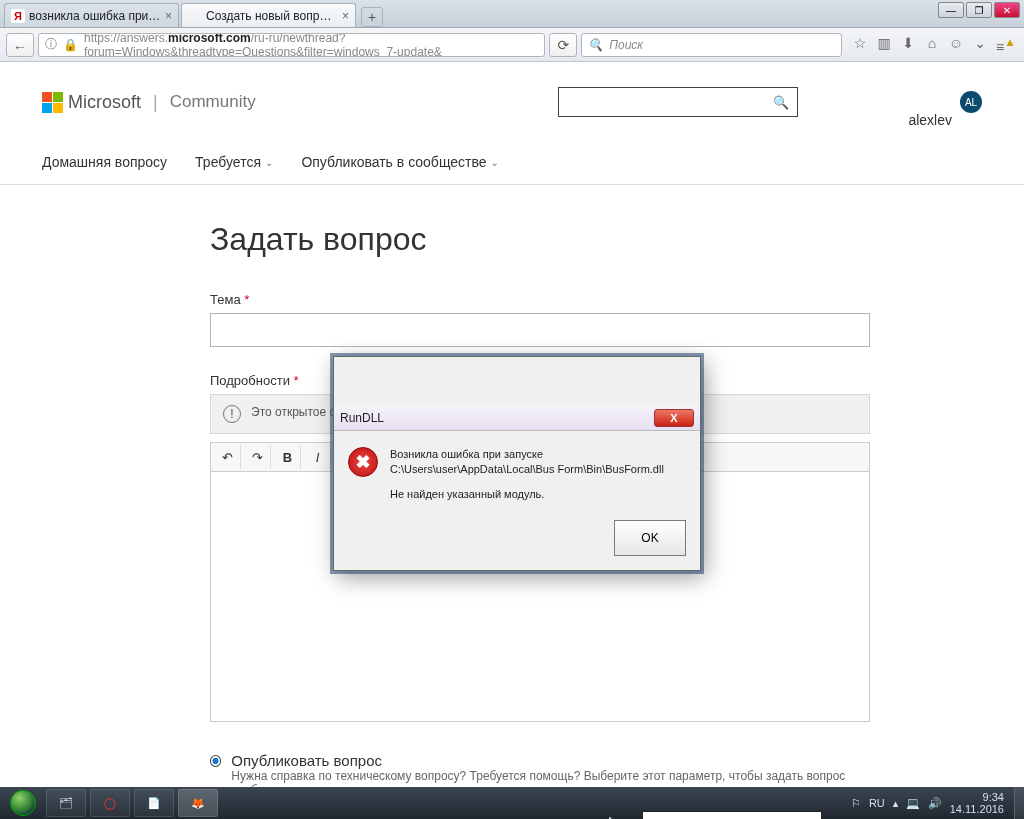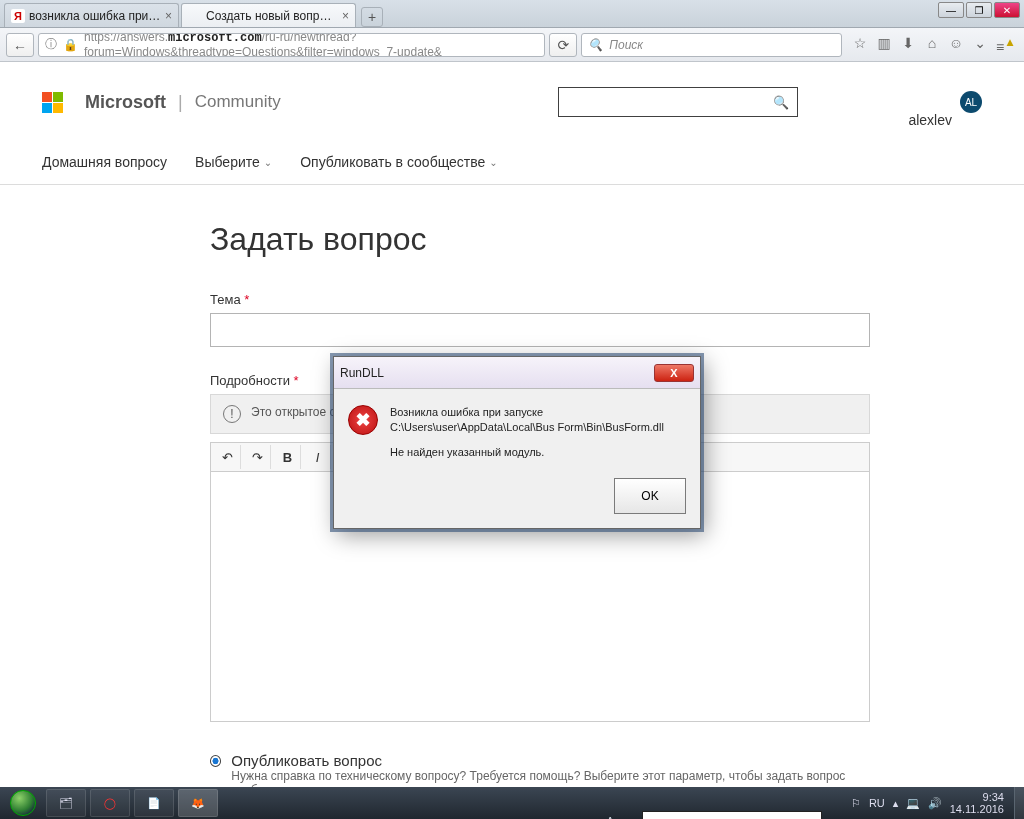--- a/index.html
+++ b/index.html
@@ -14,31 +14,31 @@
   .tab .tabclose { font-size: 12px; color: #666; margin-left: 4px; }
   .tabplus { width: 22px; height: 20px; border: 1px solid #a8b0b8; border-radius: 3px; display: flex; align-items: center; justify-content: center; margin-left: 3px; font-size: 14px; color: #555; }
   .winctrls { position: absolute; right: 4px; top: 2px; display: flex; }
   .winctrls div { width: 26px; height: 16px; background: linear-gradient(#e8ecf0,#cdd4dc); border: 1px solid #888; border-radius: 2px; margin-left: 2px; font-size: 10px; display: flex; align-items: center; justify-content: center; }
   .winctrls .cls { background: linear-gradient(#e48,#c13); color: #fff; }
 
   .addrbar { height: 34px; background: linear-gradient(#f3f5f8,#e6e9ee); display: flex; align-items: center; padding: 0 6px; border-bottom: 1px solid #c0c5cb; gap: 4px; }
   .navbtn { width: 28px; height: 24px; border: 1px solid #b0b6bd; border-radius: 3px; background: linear-gradient(#fff,#efefef); display: flex; align-items: center; justify-content: center; font-size: 14px; color: #555; }
   .urlbox { flex: 1.6; height: 24px; border: 1px solid #b0b6bd; border-radius: 3px; background: #fff; display: flex; align-items: center; padding: 0 6px; font-size: 12px; color: #888; gap: 6px; overflow: hidden; }
   .urlbox .lock { color: #3a3; font-size: 12px; }
-  .urlhost strong { color: #222; font-family: Liberation Mono, monospace; }
+  .urlhost strong { color: #222; }
   .searchbox { flex: 0.8; height: 24px; border: 1px solid #b0b6bd; border-radius: 3px; background: #fff; display: flex; align-items: center; padding: 0 6px; font-size: 12px; color: #888; font-style: italic; gap: 6px; }
   .addr-icons { display: flex; gap: 8px; color: #666; padding: 0 6px; }
   .addr-icons span { width: 16px; text-align: center; font-size: 14px; }
   .yellow-tri { color: #c8a400; }
 
   
   .viewport { height: calc(100% - 28px - 34px - 32px); overflow: hidden; background: #fff; position: relative; }
   .page { width: 100%; }
   .topbar { display: flex; align-items: center; padding: 14px 42px 8px; }
-  .ms-logo { display: flex; align-items: center; gap: 22px; font-size: 18px; font-weight: 700; color: #555; }
+  .ms-logo { display: flex; align-items: center; gap: 5px; font-size: 18px; font-weight: 400; color: #555; }
   .ms-squares { display: grid; grid-template-columns: 10px 10px; grid-template-rows: 10px 10px; gap: 1px; }
   .ms-squares div:nth-child(1){background:#f25022;} .ms-squares div:nth-child(2){background:#7fba00;} .ms-squares div:nth-child(3){background:#00a4ef;} .ms-squares div:nth-child(4){background:#ffb900;}
   .divider { color: #aaa; margin: 0 12px; font-size: 18px; }
   .community { font-size: 17px; color: #777; }
   .site-search { margin-left: auto; width: 240px; height: 30px; border: 1px solid #404040; display: flex; align-items: center; padding: 0 8px; position: relative; }
   .site-search .sicon { position: absolute; right: 8px; color: #666; }
   .user-area { display: flex; align-items: center; gap: 8px; margin-left: 110px; }
   .user-area .uname { font-size: 14px; color: #333; margin-top: 36px; }
   .user-area .avatar { width: 22px; height: 22px; border-radius: 50%; background: #0c4a6e; color: #fff; font-size: 10px; display: flex; align-items: center; justify-content: center; }
 
@@ -58,21 +58,21 @@
   .editor { border: 1px solid #ccc; border-top: none; height: 250px; background: #fff; }
 
   .publish { display: flex; align-items: flex-start; gap: 10px; margin-top: 30px; }
   .radio { width: 12px; height: 12px; border-radius: 50%; border: 1px solid #444; background: radial-gradient(#1976d2 0 45%, #fff 50%); margin-top: 3px; }
   .publish .ptitle { font-size: 15px; color: #333; }
   .publish .pdesc { font-size: 12px; color: #666; }
 
   
   .dialog-wrap { position: absolute; left: 0; top: 0; width: 100%; height: 100%; pointer-events: none; }
   .dialog { position: absolute; left: 333px; top: 294px; width: 368px; background: #f0f0f0; border: 1px solid #666; box-shadow: 0 0 0 3px rgba(50,80,120,.6), 4px 6px 22px rgba(0,0,0,.4); pointer-events: auto; font-size: 11px; }
-  .dlg-title { height: 32px; background: linear-gradient(#f6f3fa,#e6dff0); display: flex; align-items: center; padding: 0 6px; border-bottom: 1px solid #bbb; }
+  .dlg-title { height: 26px; background: linear-gradient(#f6f3fa,#e6dff0); display: flex; align-items: center; padding: 0 6px; border-bottom: 1px solid #bbb; margin-top: 48px; }
   .dlg-title .t { font-size: 12px; color: #222; }
   .dlg-close { margin-left: auto; width: 40px; height: 18px; background: linear-gradient(#e76,#c21); border: 1px solid #933; border-radius: 3px; color: #fff; font-size: 11px; display: flex; align-items: center; justify-content: center; font-weight: bold; }
   .dlg-body { padding: 16px 16px 10px 14px; display: flex; gap: 12px; }
   .dlg-erricon { width: 30px; height: 30px; border-radius: 50%; background: radial-gradient(#e44,#b11); color: #fff; font-size: 18px; font-weight: bold; display: flex; align-items: center; justify-content: center; border: 1px solid #900; flex: none; }
   .dlg-text { font-size: 11px; color: #222; line-height: 1.35; }
   .dlg-text .l2 { margin-top: 10px; }
   .dlg-btns { padding: 8px 14px 14px; display: flex; justify-content: flex-end; }
   .dlg-ok { width: 72px; height: 36px; border: 1px solid #7a7a7a; background: linear-gradient(#fff,#e6e6e6); font-size: 12px; }
 
   
@@ -164,21 +164,21 @@
         <span class="uname">alexlev</span>
         <span class="avatar">AL</span>
       </div>
     </div>
 
     <div class="mainnav">
       <div class="ni">
           <span>Домашняя вопросу</span>
         </div>
       <div class="ni">
-          <span>Выберите</span>
+          <span>Требуется</span>
           <span class="chev">⌄</span>
         </div>
       <div class="ni">
           <span>Опубликовать в сообществе</span>
           <span class="chev">⌄</span>
         </div>
     </div>
 
     <div class="content">
       <h1>Задать вопрос</h1>

